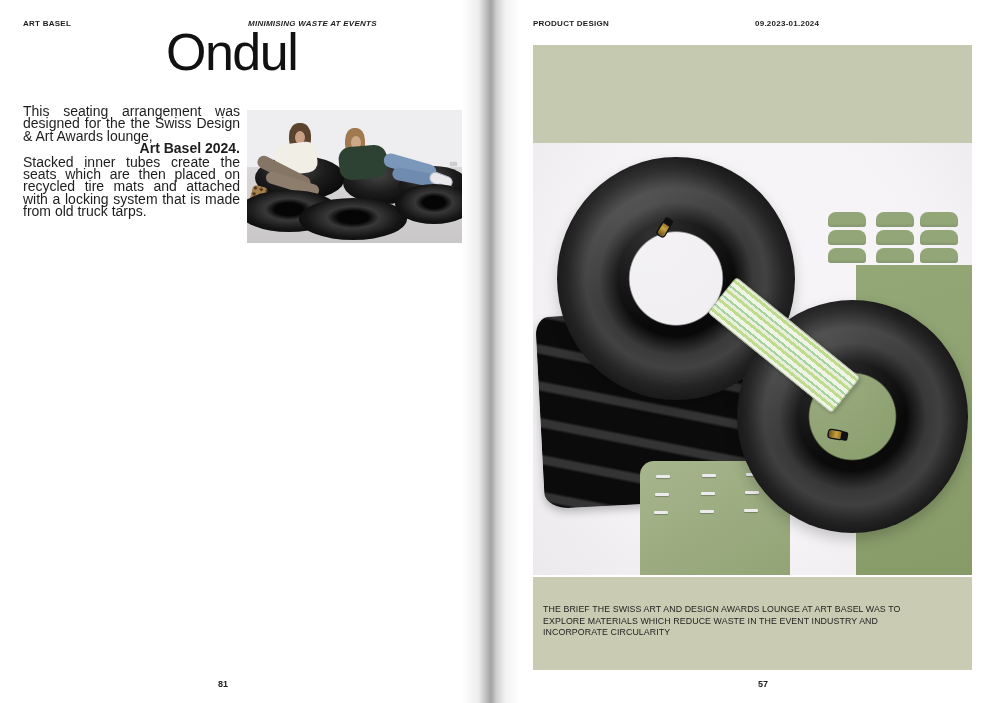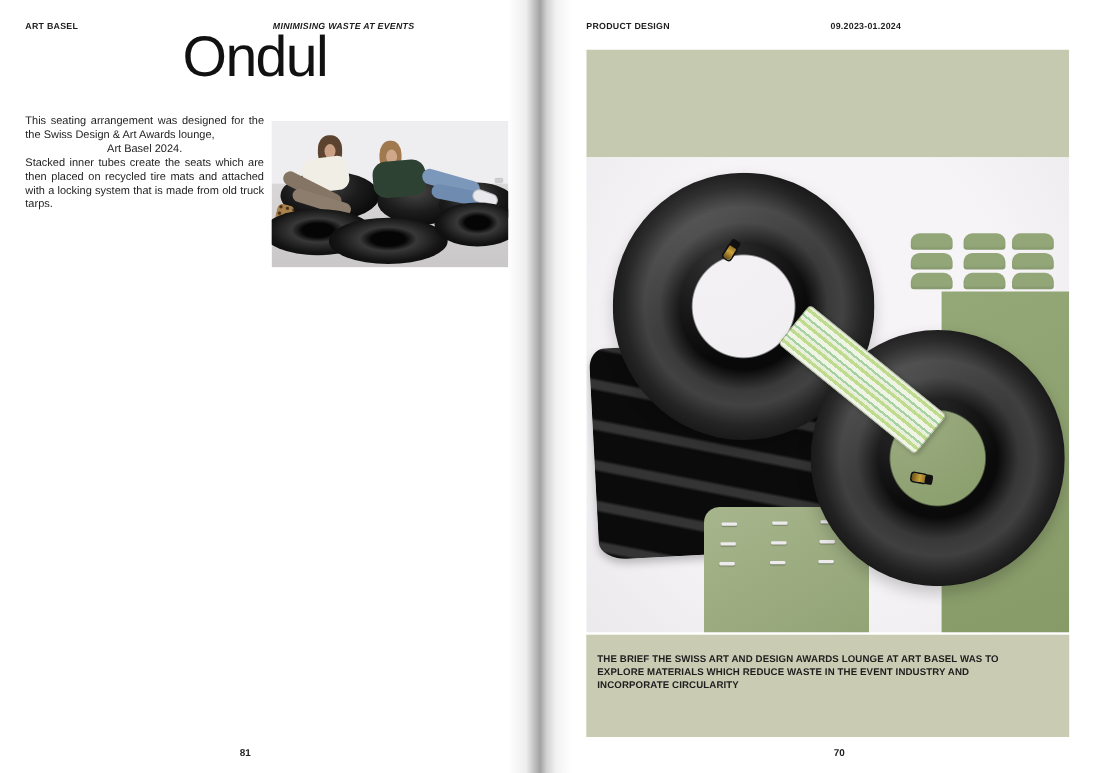--- a/index.html
+++ b/index.html
@@ -9,22 +9,22 @@
 
   
   .eyebrow { position:absolute; top:19px; font-size:8px; font-weight:bold;
     letter-spacing:.25px; color:#1c1c1c; text-transform:uppercase; }
   .page-num { position:absolute; top:679px; font-size:9px; font-weight:bold; color:#222; }
 
   
   .title { position:absolute; left:166px; top:26px; font-size:52px; font-weight:500;
     letter-spacing:-1.5px; color:#111; line-height:1; }
   .intro-col { position:absolute; left:23px; top:105px; width:217px;
-    font-size:10px; line-height:12.4px; color:#1d1d1d; text-align:justify; }
-  .intro-col .bold-line { display:block; font-weight:normal; text-align:center; }
+    font-size:14px; line-height:12.4px; color:#1d1d1d; text-align:justify; }
+  .intro-col .bold-line { display:block; font-weight:bold; text-align:right; }
   .intro-col p + p { margin-top:1px; }
 
   
   .lounge { position:absolute; left:247px; top:110px; width:215px; height:133px;
     overflow:hidden; background:#eeedef; }
   .lounge .floor { position:absolute; left:0; top:57px; width:215px; height:76px;
     background:linear-gradient(#d9d7d8, #c9c7c8); }
   .lounge .outlet { position:absolute; left:203px; top:52px; width:7px; height:4px;
     background:#cfcdce; border-radius:1px; box-shadow:0 0 1px #aaa; }
   .ltube { position:absolute; border-radius:50%;
@@ -53,21 +53,21 @@
   .slot { position:absolute; width:14px; height:3px; background:#edebee;
     box-shadow:0 1px 1px rgba(0,0,0,.25); border-radius:1px; }
   .valve { position:absolute; width:7px; height:13px;
     background:linear-gradient(#8a6a22, #c9a23c 45%, #6d5118); border-radius:2px;
     box-shadow:0 0 0 1.5px #111; }
   .valve::after { content:""; position:absolute; left:-1px; top:-6px; width:9px; height:7px;
     background:#101010; border-radius:2px; }
 
   
   .caption-block { position:absolute; left:533px; top:577px; width:439px; height:93px; }
-  .caption-block p { padding:17px 10px; max-width:386px; font-size:8.8px; font-weight:bold;
+  .caption-block p { padding:27px 10px; max-width:386px; font-size:8.8px; font-weight:normal;
     line-height:11.6px; color:#1d1d1d; text-transform:uppercase; letter-spacing:.1px; }
 </style>
 </head>
 <body>
 
 <section class="abs" style="left:0;top:0;width:470px;height:703px;">
 
   <span class="eyebrow" style="left:23px;">ART BASEL</span>
   <span class="eyebrow" style="left:248px;font-style:italic;">MINIMISING WASTE AT EVENTS</span>
 
@@ -180,13 +180,13 @@
          transform:rotate(-51deg);border-radius:4px;
          background:repeating-linear-gradient(to right, #f0f4e4 0 4px, #bedb8e 4px 7px, #e9efdb 7px 10px, #a4d2a3 10px 12px);
          box-shadow:inset 0 0 0 1px rgba(60,80,50,.35), 0 2px 5px rgba(0,0,0,.25);"></div>
   </div>
 </figure>
 
 <div class="caption-block" style="background:#c9ccb3;">
   <p>THE BRIEF THE SWISS ART AND DESIGN AWARDS LOUNGE AT ART BASEL WAS TO EXPLORE MATERIALS WHICH REDUCE WASTE IN THE EVENT INDUSTRY AND INCORPORATE CIRCULARITY</p>
 </div>
 
-<span class="page-num" style="left:758px;">70</span>
+<span class="page-num" style="left:758px;">57</span>
 
 </body></html>

